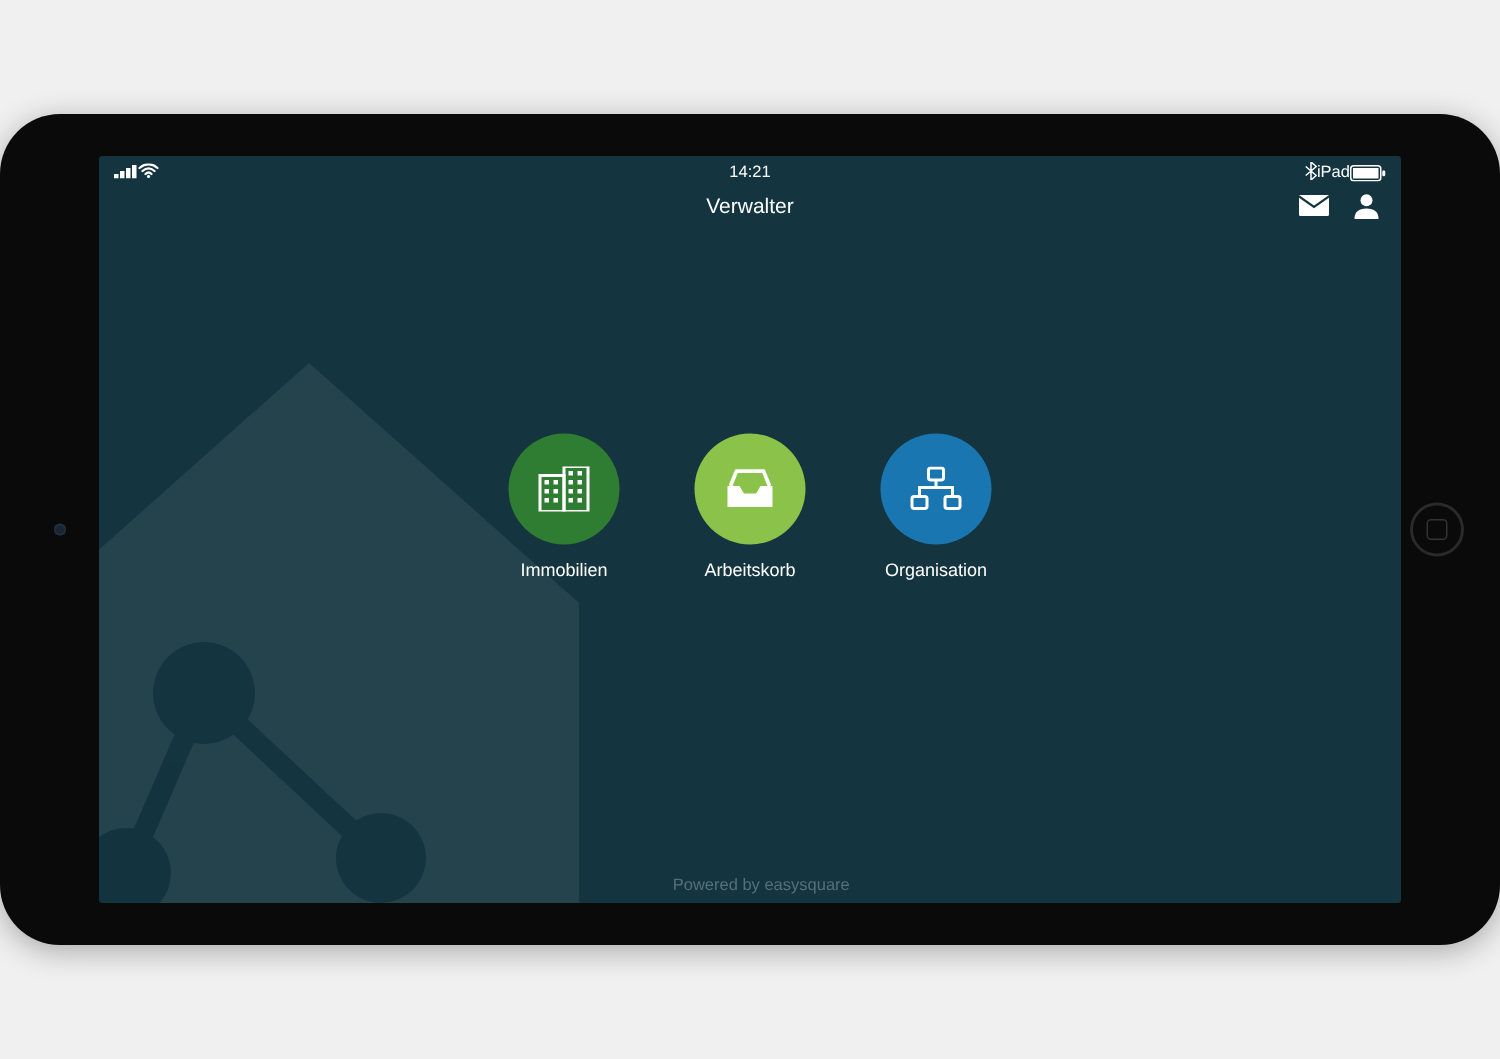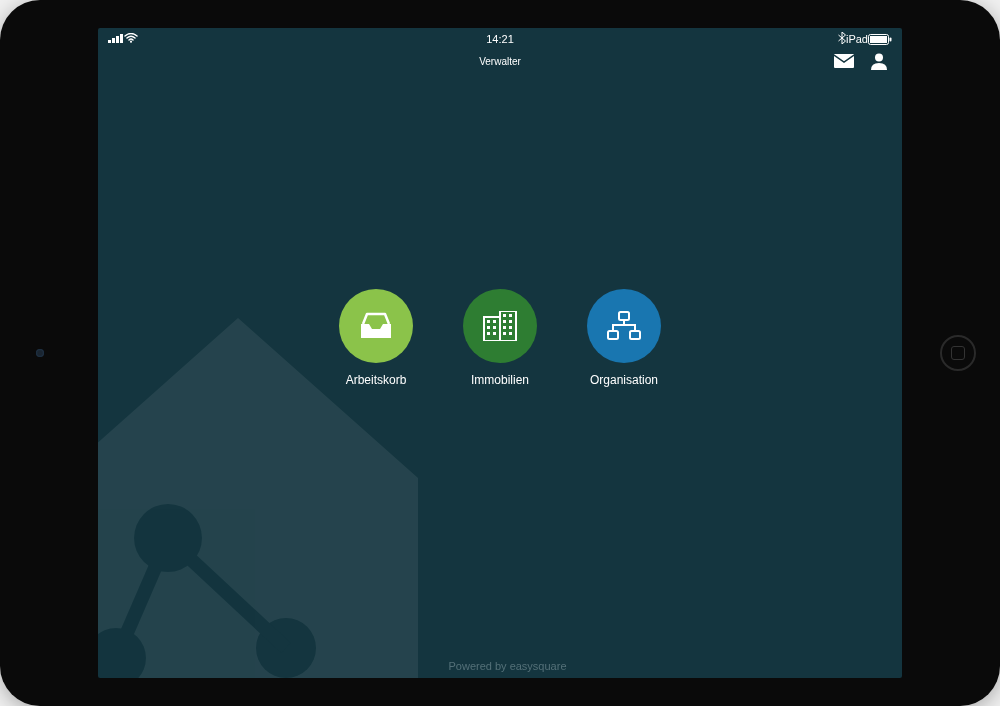--- a/index.html
+++ b/index.html
@@ -9,25 +9,25 @@
       background: #f0f0f0;
       font-family: -apple-system, "Helvetica Neue", Arial, sans-serif;
       display: flex;
       align-items: center;
       justify-content: center;
       overflow: hidden;
     }
     
     .device {
       width: 1000px;
-      height: 706px;
+      height: 554px;
       background: #0a0a0a;
       border-radius: 40px;
       position: relative;
-      padding: 28px 98px;
+      padding: 28px 66px;
       box-shadow: 0 4px 20px rgba(0,0,0,0.3);
     }
     .camera {
       position: absolute;
       left: 36px;
       top: 50%;
       transform: translateY(-50%);
       width: 8px;
       height: 8px;
       background: #1a2530;
@@ -98,21 +98,21 @@
     
     .navbar {
       height: 30px;
       position: relative;
       display: flex;
       align-items: center;
       justify-content: center;
       color: #fff;
     }
     .navbar-title {
-      font-size: 10px;
+      font-size: 14px;
       font-weight: 400;
     }
     .navbar-right {
       position: absolute;
       right: 14px;
       top: 0;
       height: 100%;
       display: flex;
       align-items: center;
       gap: 16px;
@@ -230,30 +230,20 @@
           <svg width="18" height="18" viewBox="0 0 18 18">
               <circle cx="9" cy="5.5" r="4" fill="#fff"></circle>
               <path d="M1 18 Q1 11 9 11 Q17 11 17 18 Z" fill="#fff"></path>
             </svg>
         </span>
       </div>
     </div>
 
     <div class="content">
       <div class="tiles">
-
-        <div class="tile">
-          <div class="tile-circle c-green-light">
-            <svg width="34" height="28" viewBox="0 0 34 28">
-              <path d="M2 12 L10 12 L13 17 L21 17 L24 12 L32 12 L32 26 L2 26 Z" fill="#fff"></path>
-              <path d="M4 12 L8 2 L26 2 L30 12" stroke="#fff" stroke-width="2.5" fill="none" stroke-linejoin="round"></path>
-            </svg>
-          </div>
-          <div class="tile-label">Arbeitskorb</div>
-        </div>
 
         <div class="tile">
           <div class="tile-circle c-green">
             <svg width="36" height="30" viewBox="0 0 36 30">
               <rect x="2" y="6" width="16" height="24" fill="none" stroke="#fff" stroke-width="2"></rect>
               <rect x="18" y="0" width="16" height="30" fill="none" stroke="#fff" stroke-width="2"></rect>
               <rect x="5" y="9" width="3" height="3" fill="#fff"></rect>
                 <rect x="11" y="9" width="3" height="3" fill="#fff"></rect>
               <rect x="5" y="15" width="3" height="3" fill="#fff"></rect>
                 <rect x="11" y="15" width="3" height="3" fill="#fff"></rect>
@@ -266,20 +256,30 @@
               <rect x="21" y="15" width="3" height="3" fill="#fff"></rect>
                 <rect x="27" y="15" width="3" height="3" fill="#fff"></rect>
               <rect x="21" y="21" width="3" height="3" fill="#fff"></rect>
                 <rect x="27" y="21" width="3" height="3" fill="#fff"></rect>
             </svg>
           </div>
           <div class="tile-label">Immobilien</div>
         </div>
 
         <div class="tile">
+          <div class="tile-circle c-green-light">
+            <svg width="34" height="28" viewBox="0 0 34 28">
+              <path d="M2 12 L10 12 L13 17 L21 17 L24 12 L32 12 L32 26 L2 26 Z" fill="#fff"></path>
+              <path d="M4 12 L8 2 L26 2 L30 12" stroke="#fff" stroke-width="2.5" fill="none" stroke-linejoin="round"></path>
+            </svg>
+          </div>
+          <div class="tile-label">Arbeitskorb</div>
+        </div>
+
+        <div class="tile">
           <div class="tile-circle c-blue">
             <svg width="36" height="30" viewBox="0 0 36 30">
               <rect x="13" y="1" width="10" height="8" rx="1.5" fill="none" stroke="#fff" stroke-width="2"></rect>
               <rect x="2" y="20" width="10" height="8" rx="1.5" fill="none" stroke="#fff" stroke-width="2"></rect>
               <rect x="24" y="20" width="10" height="8" rx="1.5" fill="none" stroke="#fff" stroke-width="2"></rect>
               <path d="M18 9 L18 14 M7 20 L7 14 L29 14 L29 20" stroke="#fff" stroke-width="2" fill="none"></path>
             </svg>
           </div>
           <div class="tile-label">Organisation</div>
         </div>

